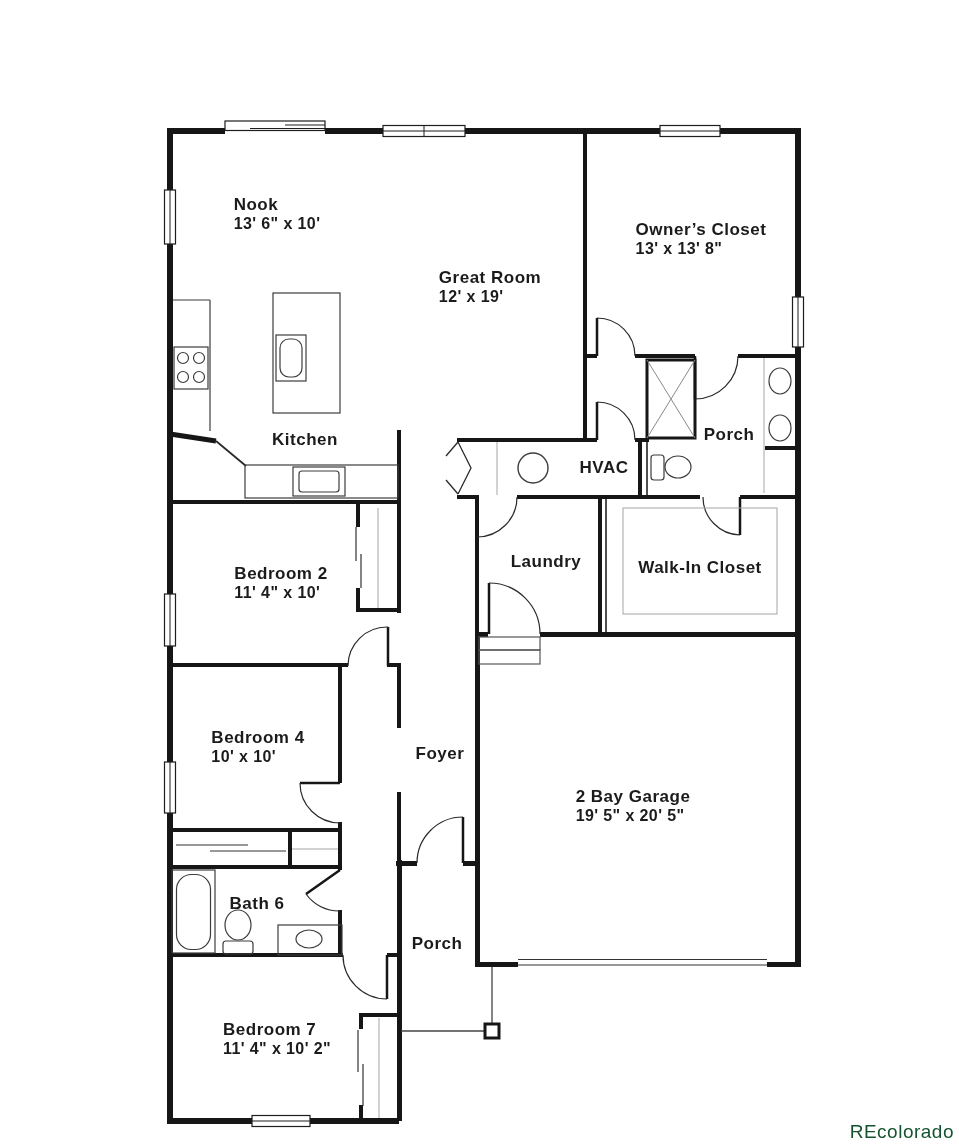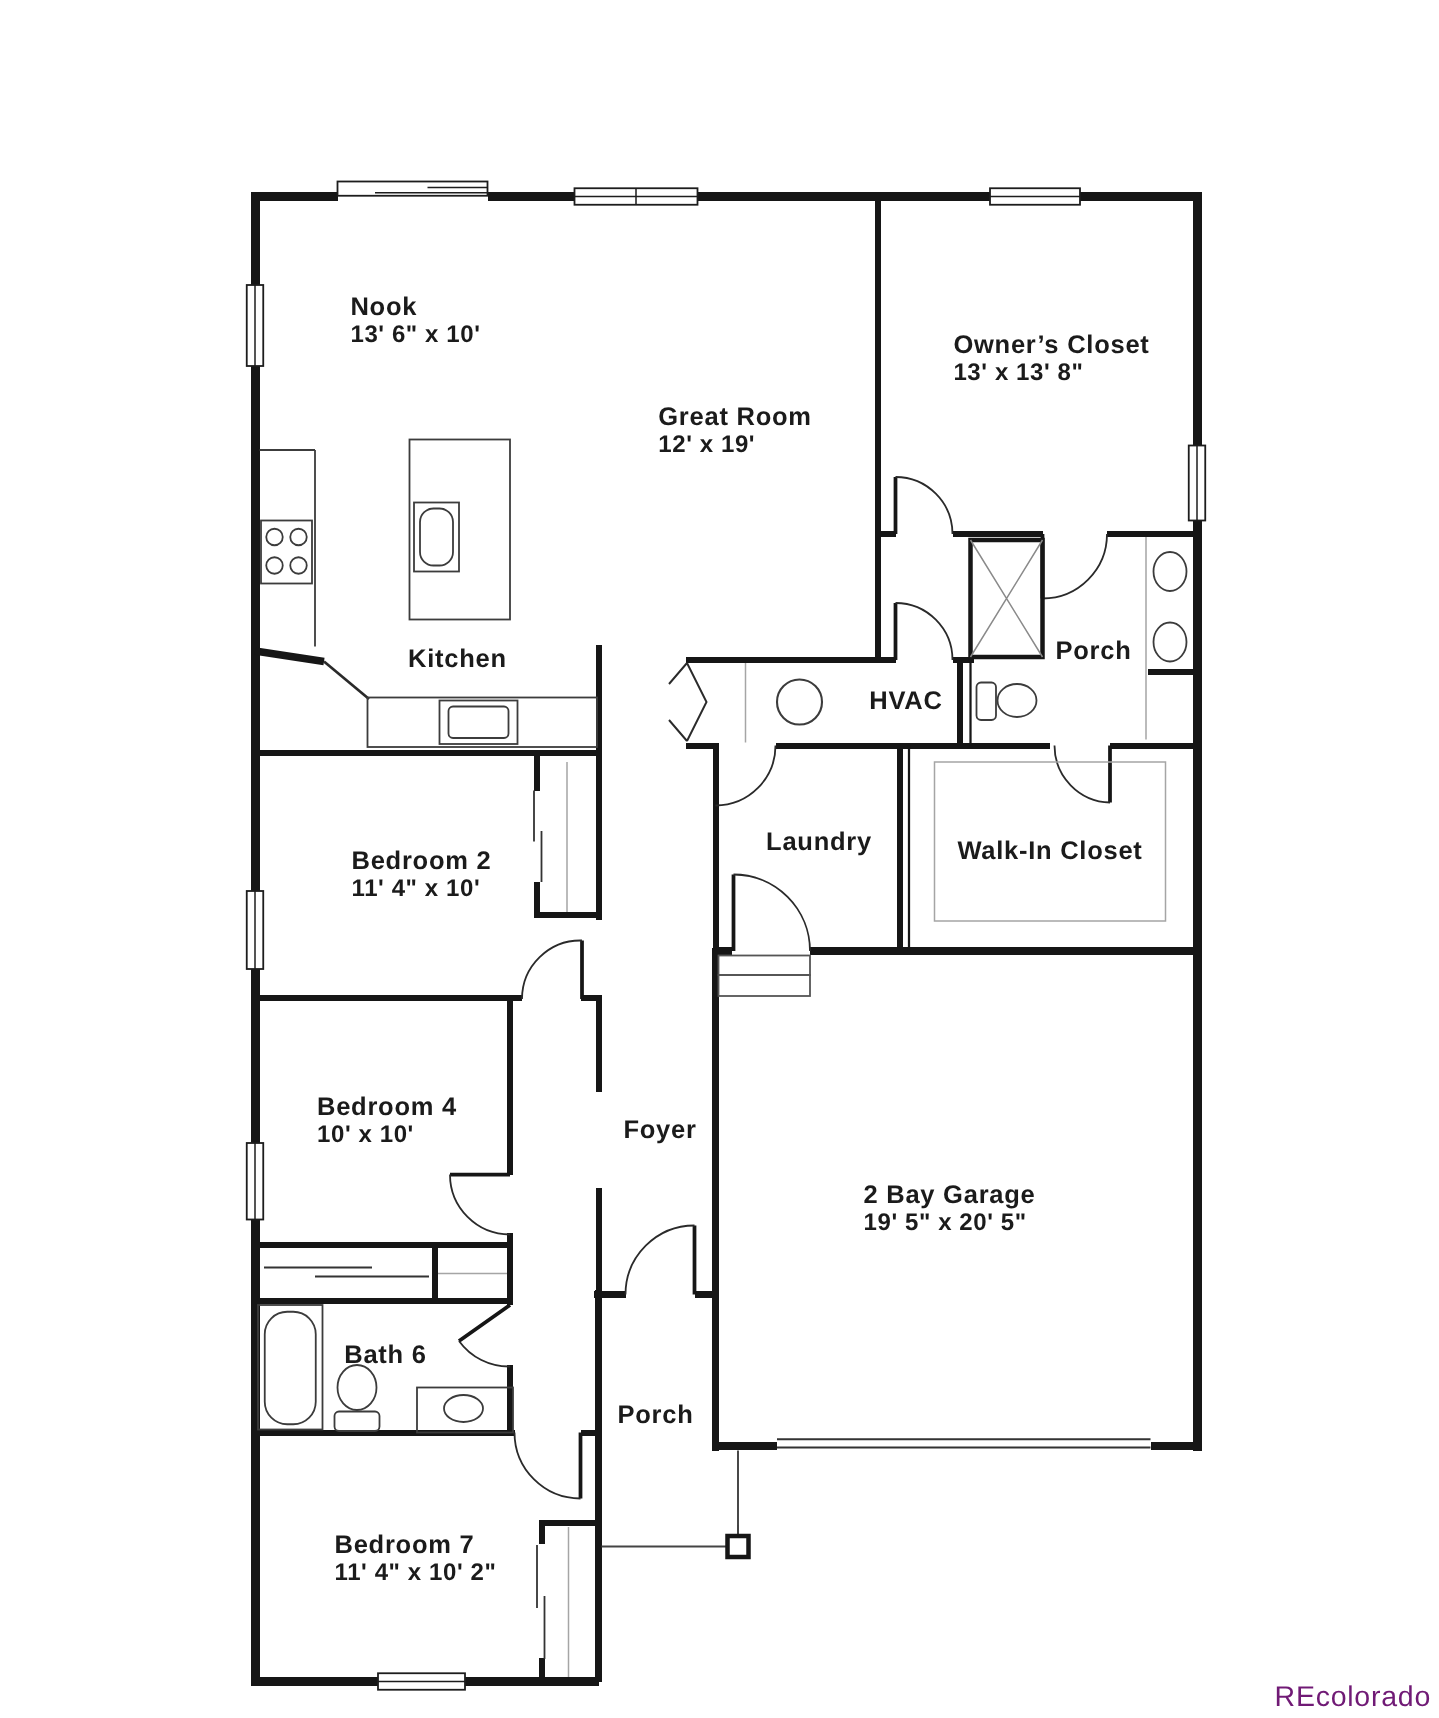--- a/index.html
+++ b/index.html
@@ -6,21 +6,21 @@
   html,body{margin:0;padding:0;background:#ffffff;}
   #canvas{position:relative;width:959px;height:1145px;background:#ffffff;overflow:hidden;
           font-family:"Liberation Sans","DejaVu Sans",sans-serif;}
   #plan-svg{position:absolute;left:0;top:0;}
   .room-label{position:absolute;transform:translate(-50%,-50%);display:flex;flex-direction:column;
               align-items:flex-start;text-align:center;color:#1b1b1b;white-space:nowrap;z-index:2;}
   .room-label .name{font-size:17px;font-weight:600;letter-spacing:.5px;line-height:19px;}
   .room-label .dims{font-size:16px;font-weight:600;letter-spacing:.4px;line-height:19px;}
   .room-label .dims:empty{display:none;}
   .watermark{position:absolute;right:5px;bottom:2px;font-size:19px;font-weight:400;
-             color:#701a75;letter-spacing:.5px;z-index:2;}
+             color:#14532d;letter-spacing:.5px;z-index:2;}
 </style>
 </head>
 <body>
 
 <div id="canvas">
 
   <svg id="plan-svg" width="959" height="1145" viewBox="0 0 959 1145">
 
     <g stroke="#161616" fill="none" stroke-width="6" shape-rendering="crispEdges">
       <path d="M167,131 H225 M325,131 H801 M170,128 V1123 M798,128 V967 M167,1121 H399"></path>

